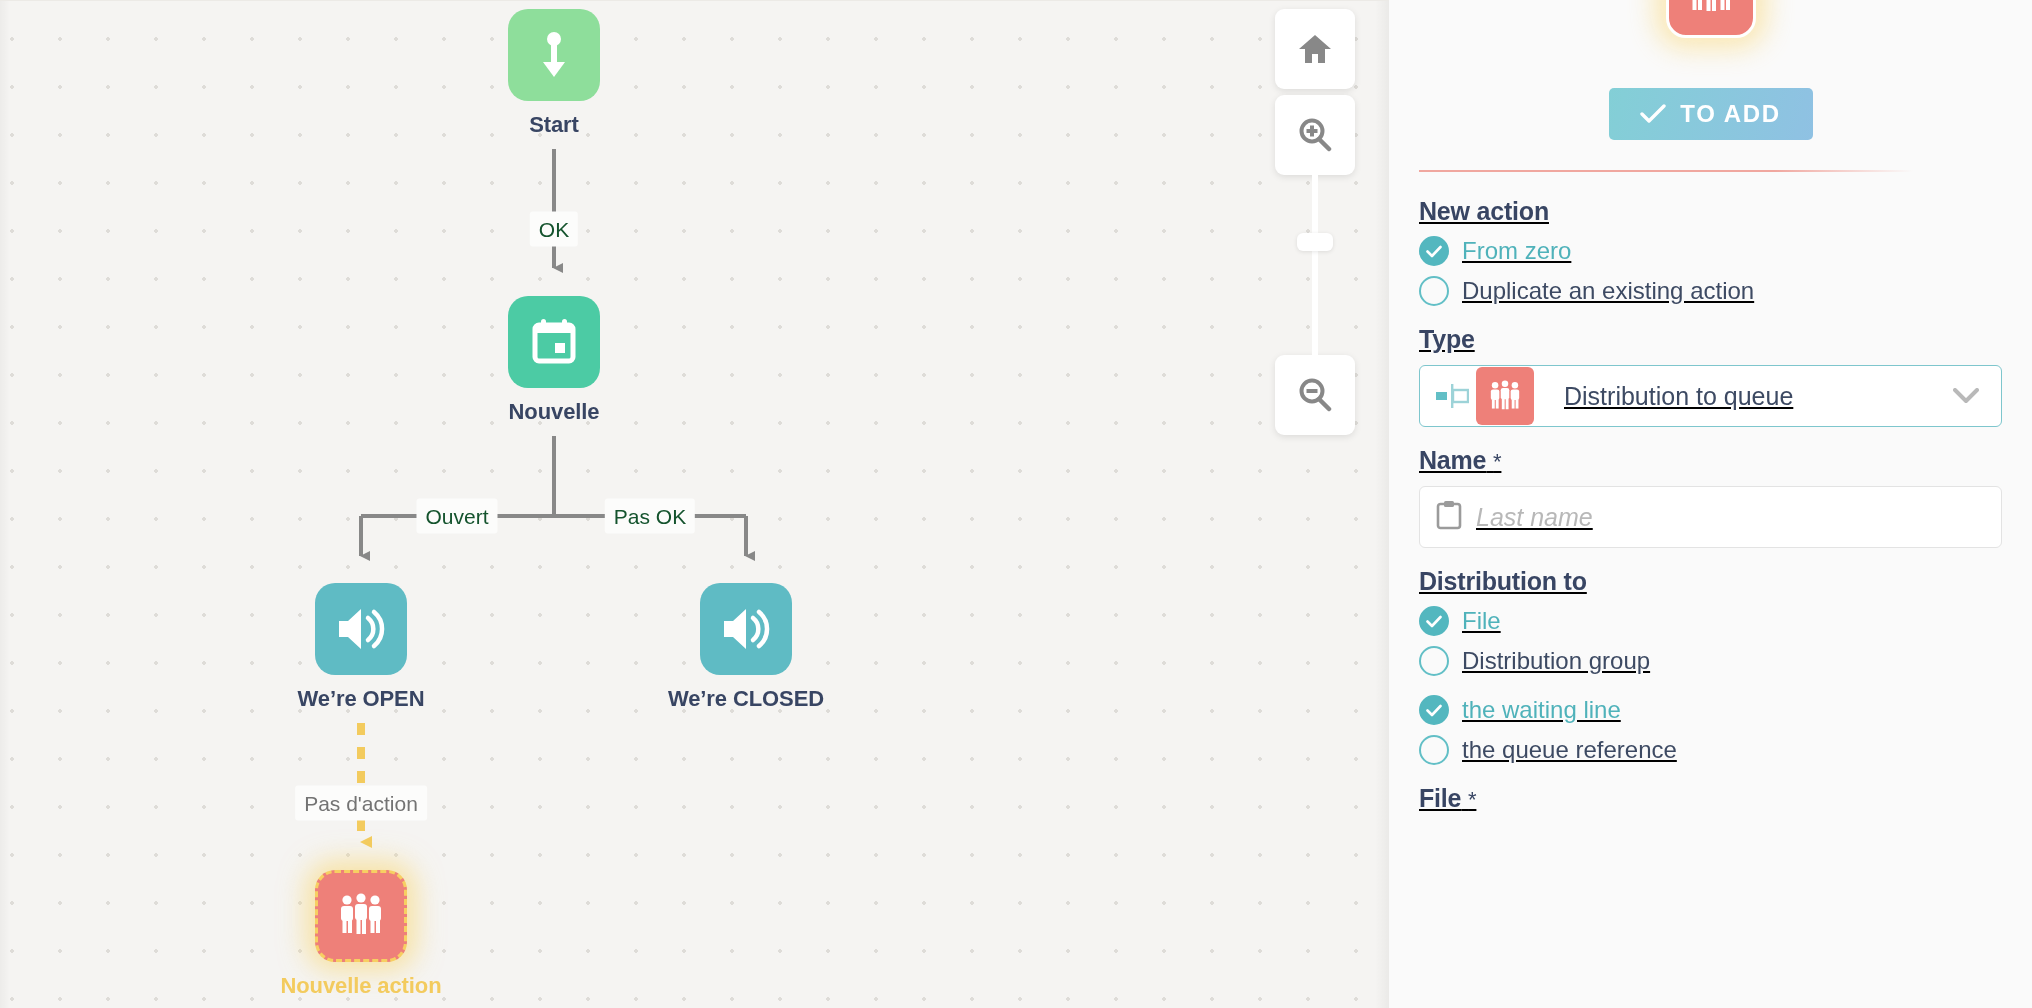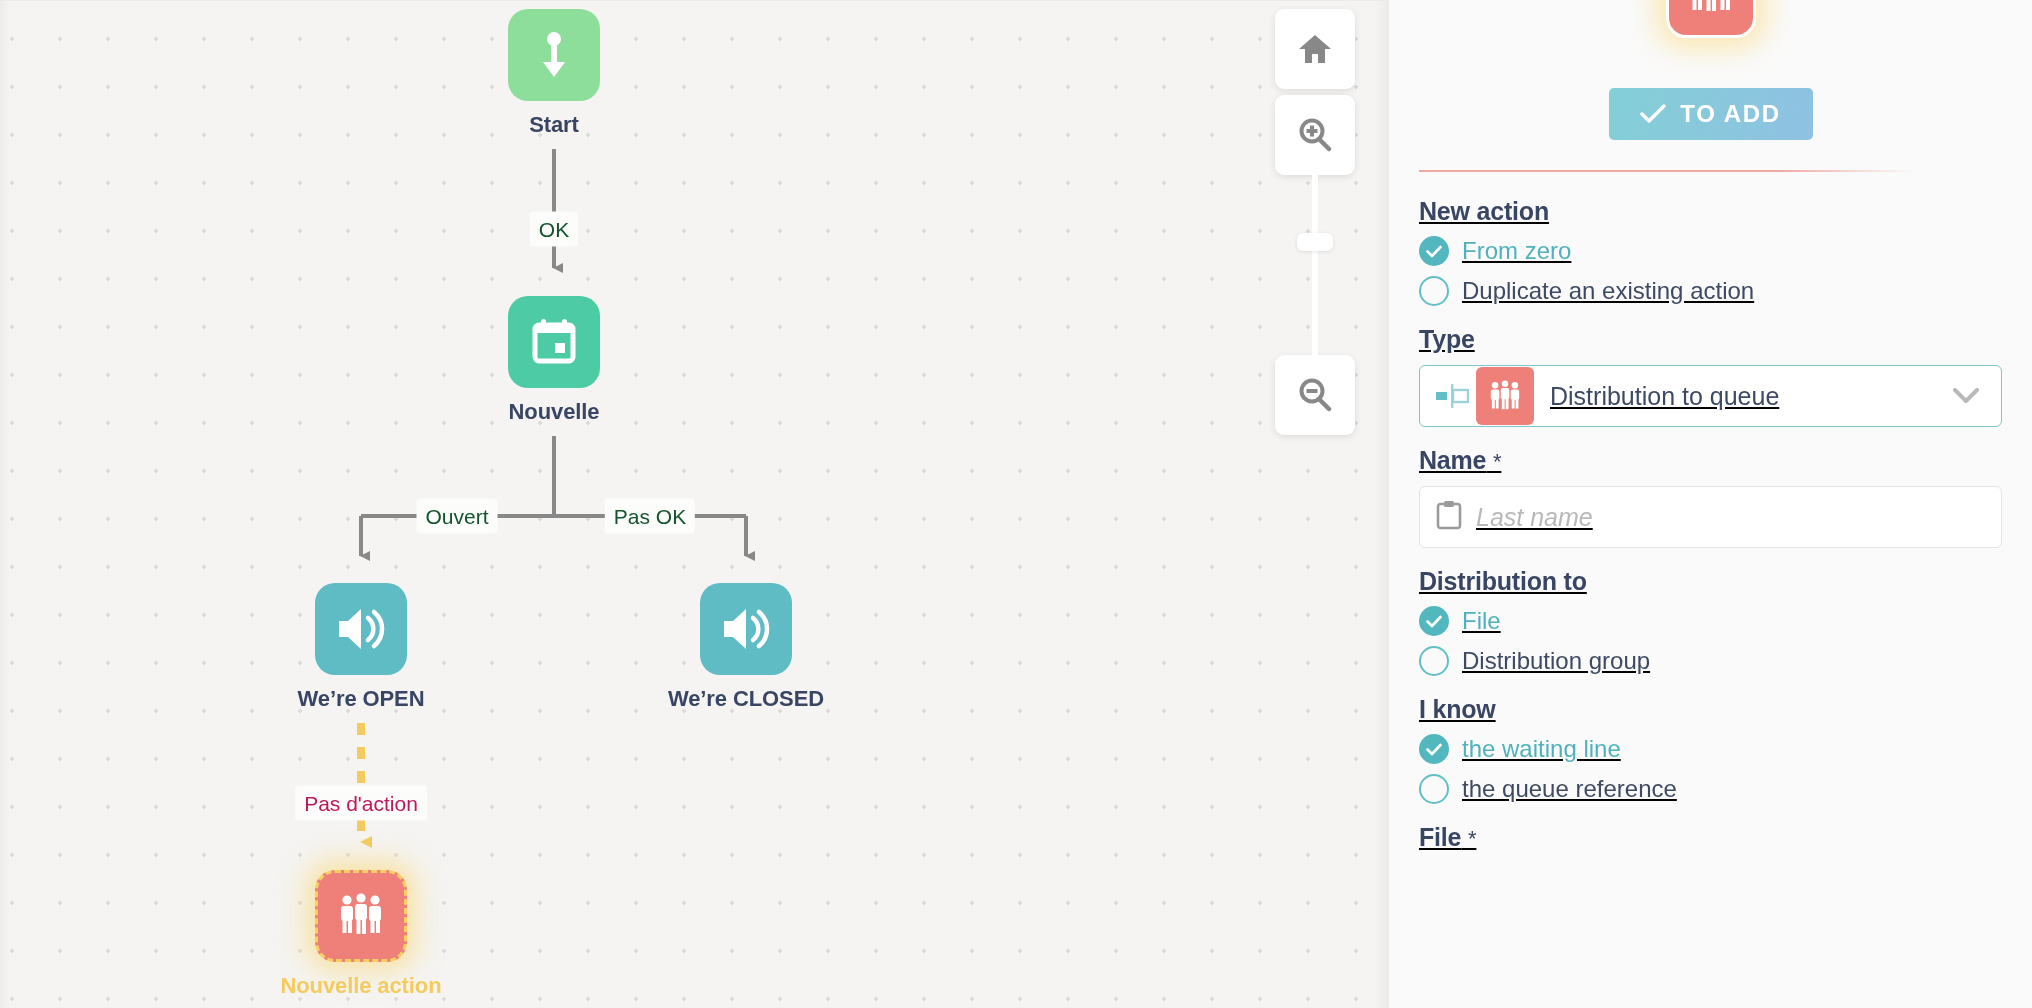--- a/index.html
+++ b/index.html
@@ -100,21 +100,21 @@
     z-index: 3;
     background: #fcfcfb;
     color: #14532d;
     font-size: 21px;
     line-height: 1;
     padding: 7px 9px;
     border-radius: 3px;
     white-space: nowrap;
     transform: translate(-50%, -50%);
   }
-  .edge-label.dashed-label { color: #be185d; }
+  .edge-label.dashed-label { color: #737373; }
 
   
   #zoom-controls {
     position: absolute;
     right: 34px;
     top: 8px;
     z-index: 8;
     width: 80px;
     display: flex;
     flex-direction: column;
@@ -267,21 +267,21 @@
     flex: 0 0 58px;
     background: #ee8079;
     border-radius: 6px;
     display: flex;
     align-items: center;
     justify-content: center;
     margin-left: 4px;
   }
   .select-value {
     flex: 1;
-    padding-left: 16px;
+    padding-left: 30px;
     font-size: 25px;
     color: #3d4a63;
   }
   .select-caret { padding-right: 22px; display:flex; align-items:center; }
 
   .input-box {
     margin-top: 11px;
     height: 62px;
     background: #fff;
     border: 1.4px solid #e3e3e3;
@@ -538,21 +538,20 @@
         </span>
         <span class="radio-text on">File</span>
       </div>
       <div class="radio-row">
         <span class="radio-mark"></span>
         <span class="radio-text">Distribution group</span>
       </div>
     </div>
 
     <div class="field-group">
-      <div class="field-label">I know</div>
       <div class="radio-row">
         <span class="radio-mark on">
           <svg width="16" height="13" viewBox="0 0 16 13">
             <path d="M1.5,6.5 L6,11 L14.5,2" fill="none" stroke="#fff" stroke-width="2.6" stroke-linecap="round" stroke-linejoin="round"></path>
           </svg>
         </span>
         <span class="radio-text on">the waiting line</span>
       </div>
       <div class="radio-row">
         <span class="radio-mark"></span>

